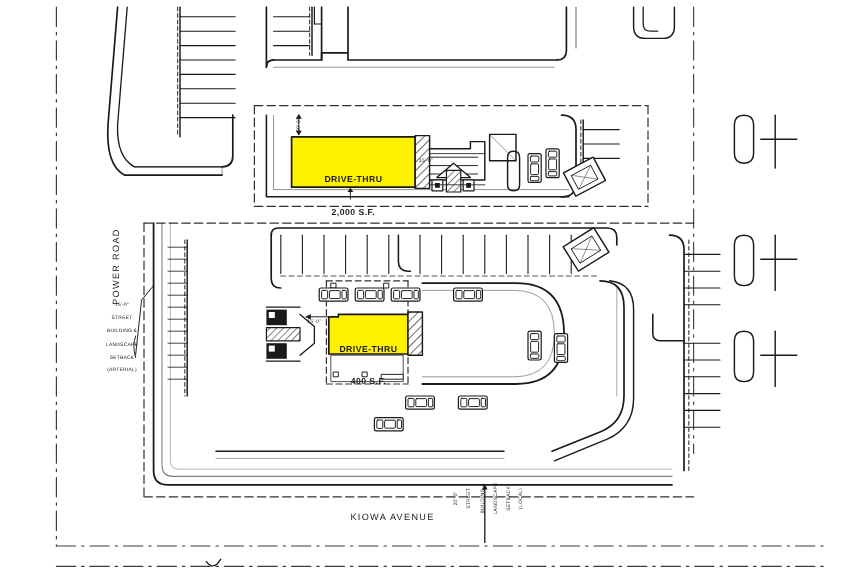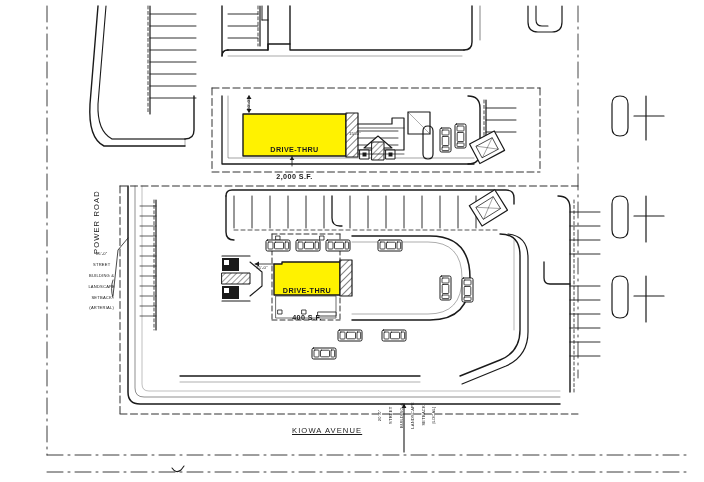--- a/index.html
+++ b/index.html
@@ -316,21 +316,21 @@
       <path d="M113 296 L118 250 L128 238" stroke-width=".8"></path>
       <path d="M113 298 Q110 288 113 280" stroke-width=".8"></path>
 
       <path d="M480 6 L480 40" stroke-width=".9" opacity=".6"></path>
 
     </g>
   </svg>
 
   <div class="lbl street vert" style="left:92px; top:254px; transform:rotate(-90deg);">POWER ROAD</div>
 
-  <div class="lbl street" style="left:292px; top:426px;text-decoration:underline;">KIOWA AVENUE</div>
+  <div class="lbl street" style="left:292px; top:426px;">KIOWA AVENUE</div>
 
   <div class="lbl setback" style="left:72px; top:246px; width:54px;">
     <span>15'-0"</span><br>
     <span>STREET</span><br>
     <span>BUILDING &amp;</span><br>
     <span>LANDSCAPE</span><br>
     <span>SETBACK</span><br>
     <span>(ARTERIAL)</span>
   </div>
 

